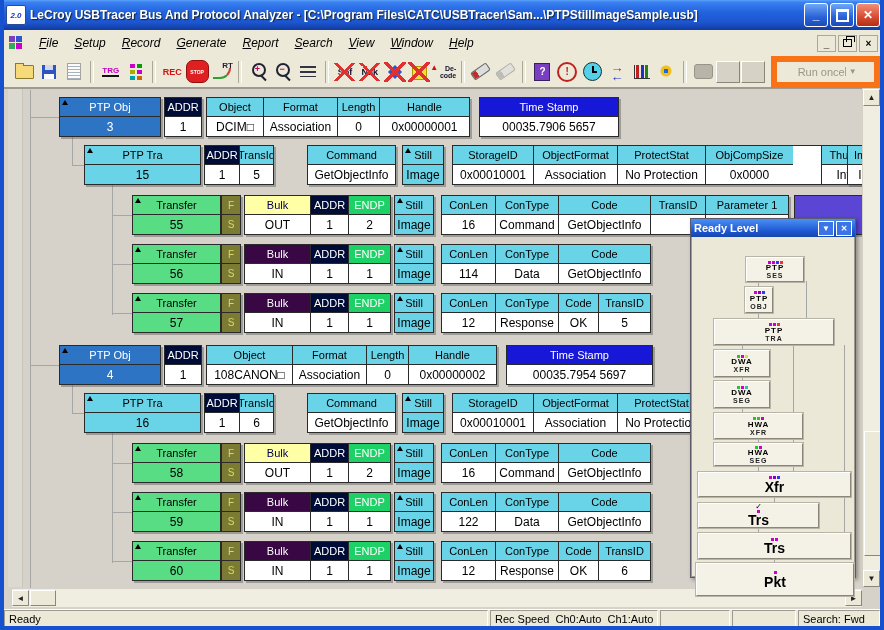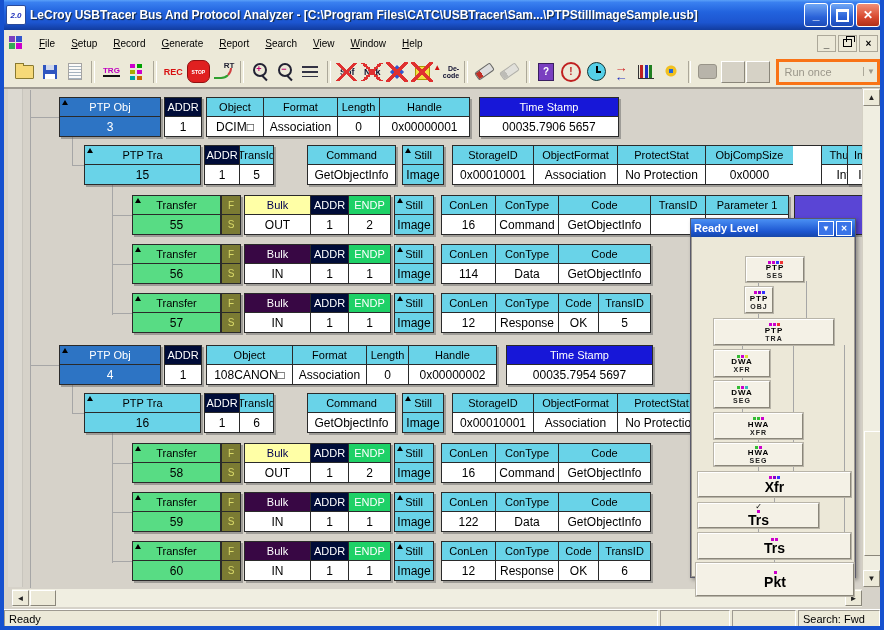--- a/index.html
+++ b/index.html
@@ -19,21 +19,21 @@
     display:flex;align-items:center;justify-content:center;color:#fff;font-weight:bold;font-size:12px;
     background:linear-gradient(180deg,#6FA7F5,#2A62D8 60%,#1C4BB8);}
   .tb-close{background:linear-gradient(180deg,#F09078,#D84A30 60%,#B03018);}
   .max-glyph{width:9px;height:8px;border:2px solid #fff;border-top-width:3px;}
   
   .menubar{position:absolute;left:0;top:30px;width:876px;height:26px;background:#ECE9D8;
     display:flex;align-items:center;z-index:40;border-bottom:1px solid #d8d4c4;}
   .menu-appicon{width:17px;height:16px;position:relative;margin:0 6px 0 4px;}
   .menu-appicon::before{content:'';position:absolute;left:1px;top:1px;width:6px;height:6px;background:#7a3fc0;
     box-shadow:7px 0 0 #3355cc,0 7px 0 #33aa55,7px 7px 0 #cc00cc;}
-  .menu-item{padding:3px 8px;font-size:10px;color:#000;cursor:default;}
+  .menu-item{padding:3px 8px;font-size:12px;color:#000;cursor:default;font-style:italic;}
   .menu-item u{text-decoration:underline;}
   .mdi-box{margin-left:auto;display:flex;margin-right:2px;}
   .mdib{width:17px;height:15px;border:1px solid #aca899;background:#ECE9D8;margin-left:2px;
     display:flex;align-items:center;justify-content:center;font-size:10px;font-weight:bold;color:#000;}
   .restore-glyph{width:7px;height:6px;border:1px solid #000;position:relative;background:#ECE9D8;}
   .restore-glyph::before{content:'';position:absolute;top:-4px;left:2px;width:7px;height:5px;border:1px solid #000;border-bottom:none;}
   
   .toolbar{position:absolute;left:0;top:56px;width:876px;height:32px;background:#ECE9D8;
     display:flex;align-items:center;padding-left:8px;box-sizing:border-box;z-index:40;
     border-bottom:1px solid #9e9a91;}
@@ -85,22 +85,22 @@
   .ic-clock::before{content:'';position:absolute;left:8px;top:3px;width:2px;height:6px;background:#000;}
   .ic-clock::after{content:'';position:absolute;left:8px;top:8px;width:5px;height:2px;background:#000;}
   .ic-arrows{flex-direction:column;}
   .ic-arrows::before{content:'→';color:#d02020;font-weight:bold;font-size:13px;line-height:9px;display:block;}
   .ic-arrows::after{content:'←';color:#2030c0;font-weight:bold;font-size:13px;line-height:9px;display:block;}
   .ic-chart{width:15px;height:13px;border-left:1px solid #333;border-bottom:1px solid #333;
     background:linear-gradient(90deg,transparent 0 1px,#c02020 1px 4px,transparent 4px 6px,#2030c0 6px 9px,transparent 9px 10px,#208020 10px 13px,transparent 13px);}
   .ic-star{width:17px;height:17px;background:radial-gradient(circle at 8px 8px,#2266dd 2.5px,#f0c020 2.5px 5px,rgba(240,192,32,0) 6px);}
   .ic-usb{width:17px;height:13px;background:#b8b4aa;border-radius:3px;border:1px solid #989488;}
   .ic-blank{width:22px;height:20px;background:#d6d2c6;border:1px solid;border-color:#fff #8a867a #8a867a #fff;}
-  .combo{width:94px;height:20px;background:#ECE9D8;border:3px solid #f97316;color:#9a968a;
-    font-size:11px;display:flex;align-items:center;justify-content:space-between;padding:0 2px 0 5px;margin-left:6px;}
+  .combo{width:94px;height:20px;background:#ECE9D8;border:6px solid #f97316;color:#9a968a;
+    font-size:11px;display:flex;align-items:center;justify-content:center;padding:0 2px 0 5px;margin-left:6px;}
   .combo-arrow{font-size:8px;color:#9a968a;border-left:1px solid #aca899;padding-left:3px;}
   
   .client-frame{position:absolute;left:0;top:88px;width:876px;height:521px;background:#D6D2C9;
     border-top:1px solid #9e9a91;box-sizing:border-box;z-index:1;}
   .left-strip{position:absolute;left:4px;top:89px;width:14px;height:498px;background:#DCD9D1;border-right:1px solid #c8c5bd;z-index:2;}
   #trace-layer{position:absolute;left:0;top:0;width:858px;height:588px;overflow:hidden;z-index:3;}
   .conn{position:absolute;background:#A6A6A6;}
   .box{position:absolute;display:flex;border:1px solid #2a2a2a;background:#fff;
     box-shadow:2px 2px 0 rgba(90,90,90,.45);height:38px;}
   .box.solid{height:38px;border:1px solid #2a2a2a;}
@@ -942,18 +942,19 @@
           <div class="dots">
             <span class="dot" style="background: rgb(204, 0, 204);"></span>
           </div>
           <div class="pbig">Pkt</div>
         </div>
       </div>
   </div>
 
   <div class="statusbar">
     <div class="spanel sp-ready">Ready</div>
+    <div class="spanel" style="width:168px">Rec Speed  Ch0:Auto  Ch1:Auto</div>
     <div class="spanel" style="width:70px"></div>
     <div class="spanel" style="width:64px"></div>
     <div class="spanel" style="width:82px">Search: Fwd</div>
   </div>
   <div class="bottom-border"></div>
 </div>
 
 </body></html>

